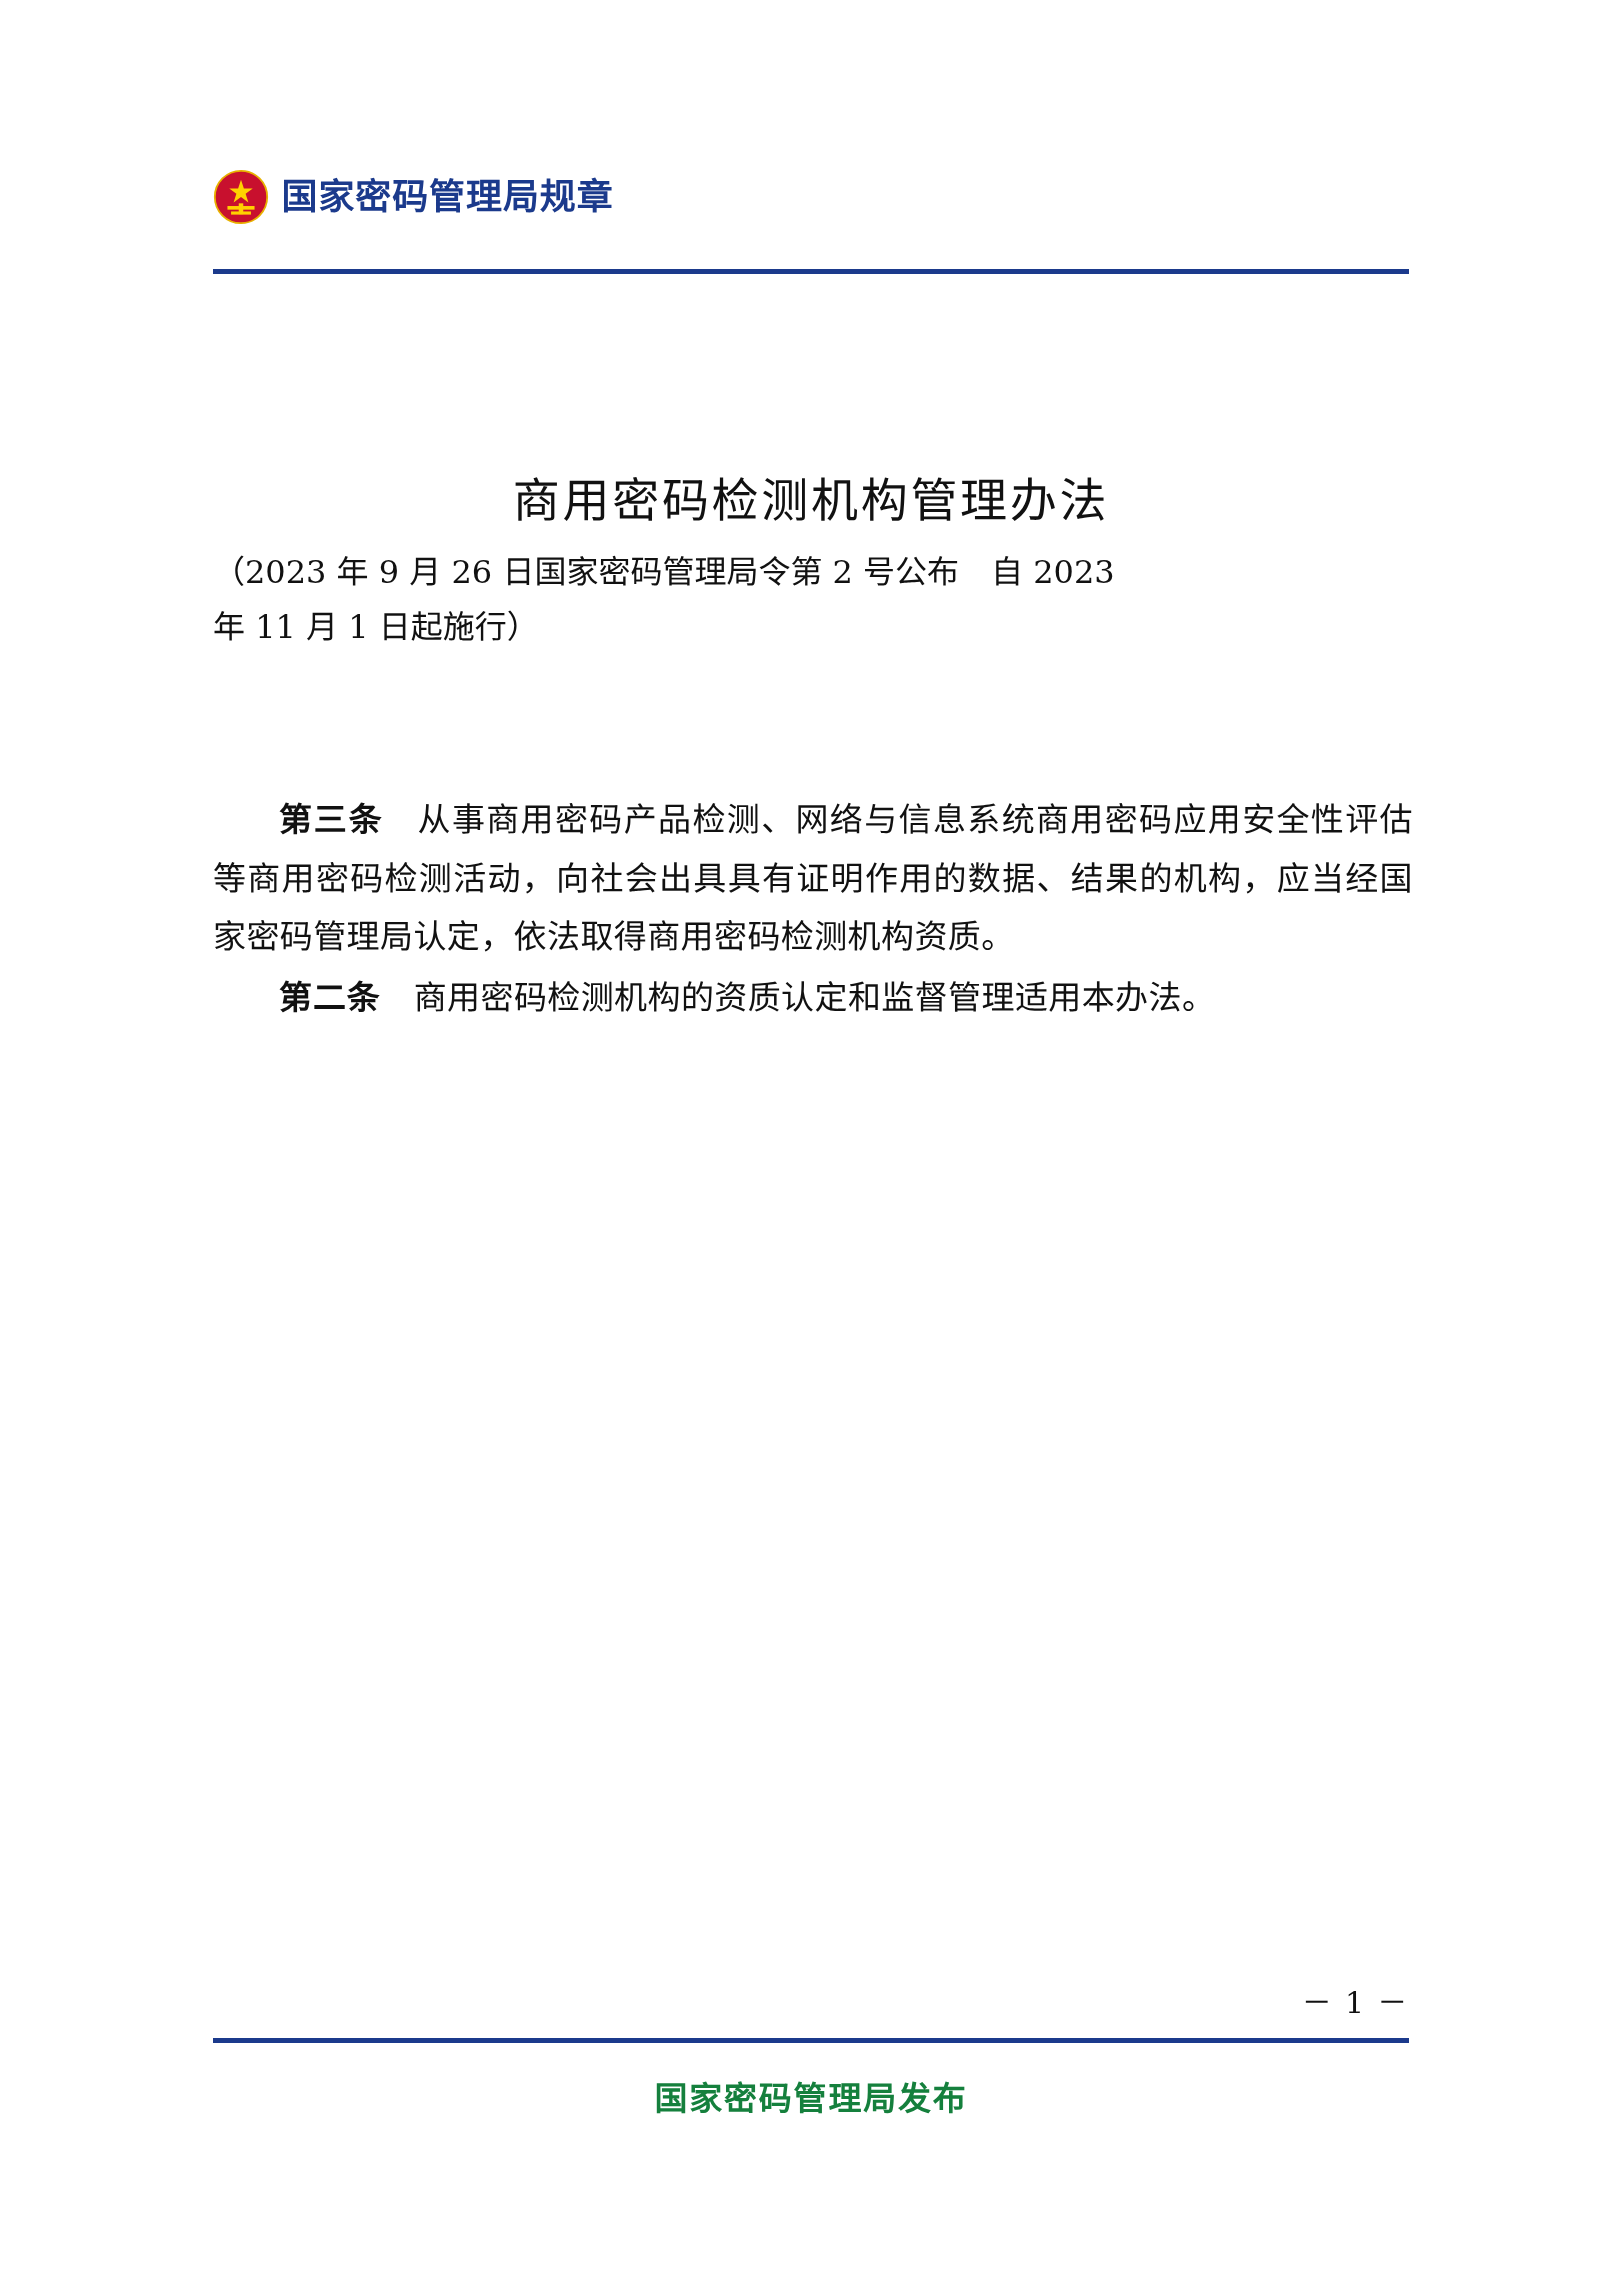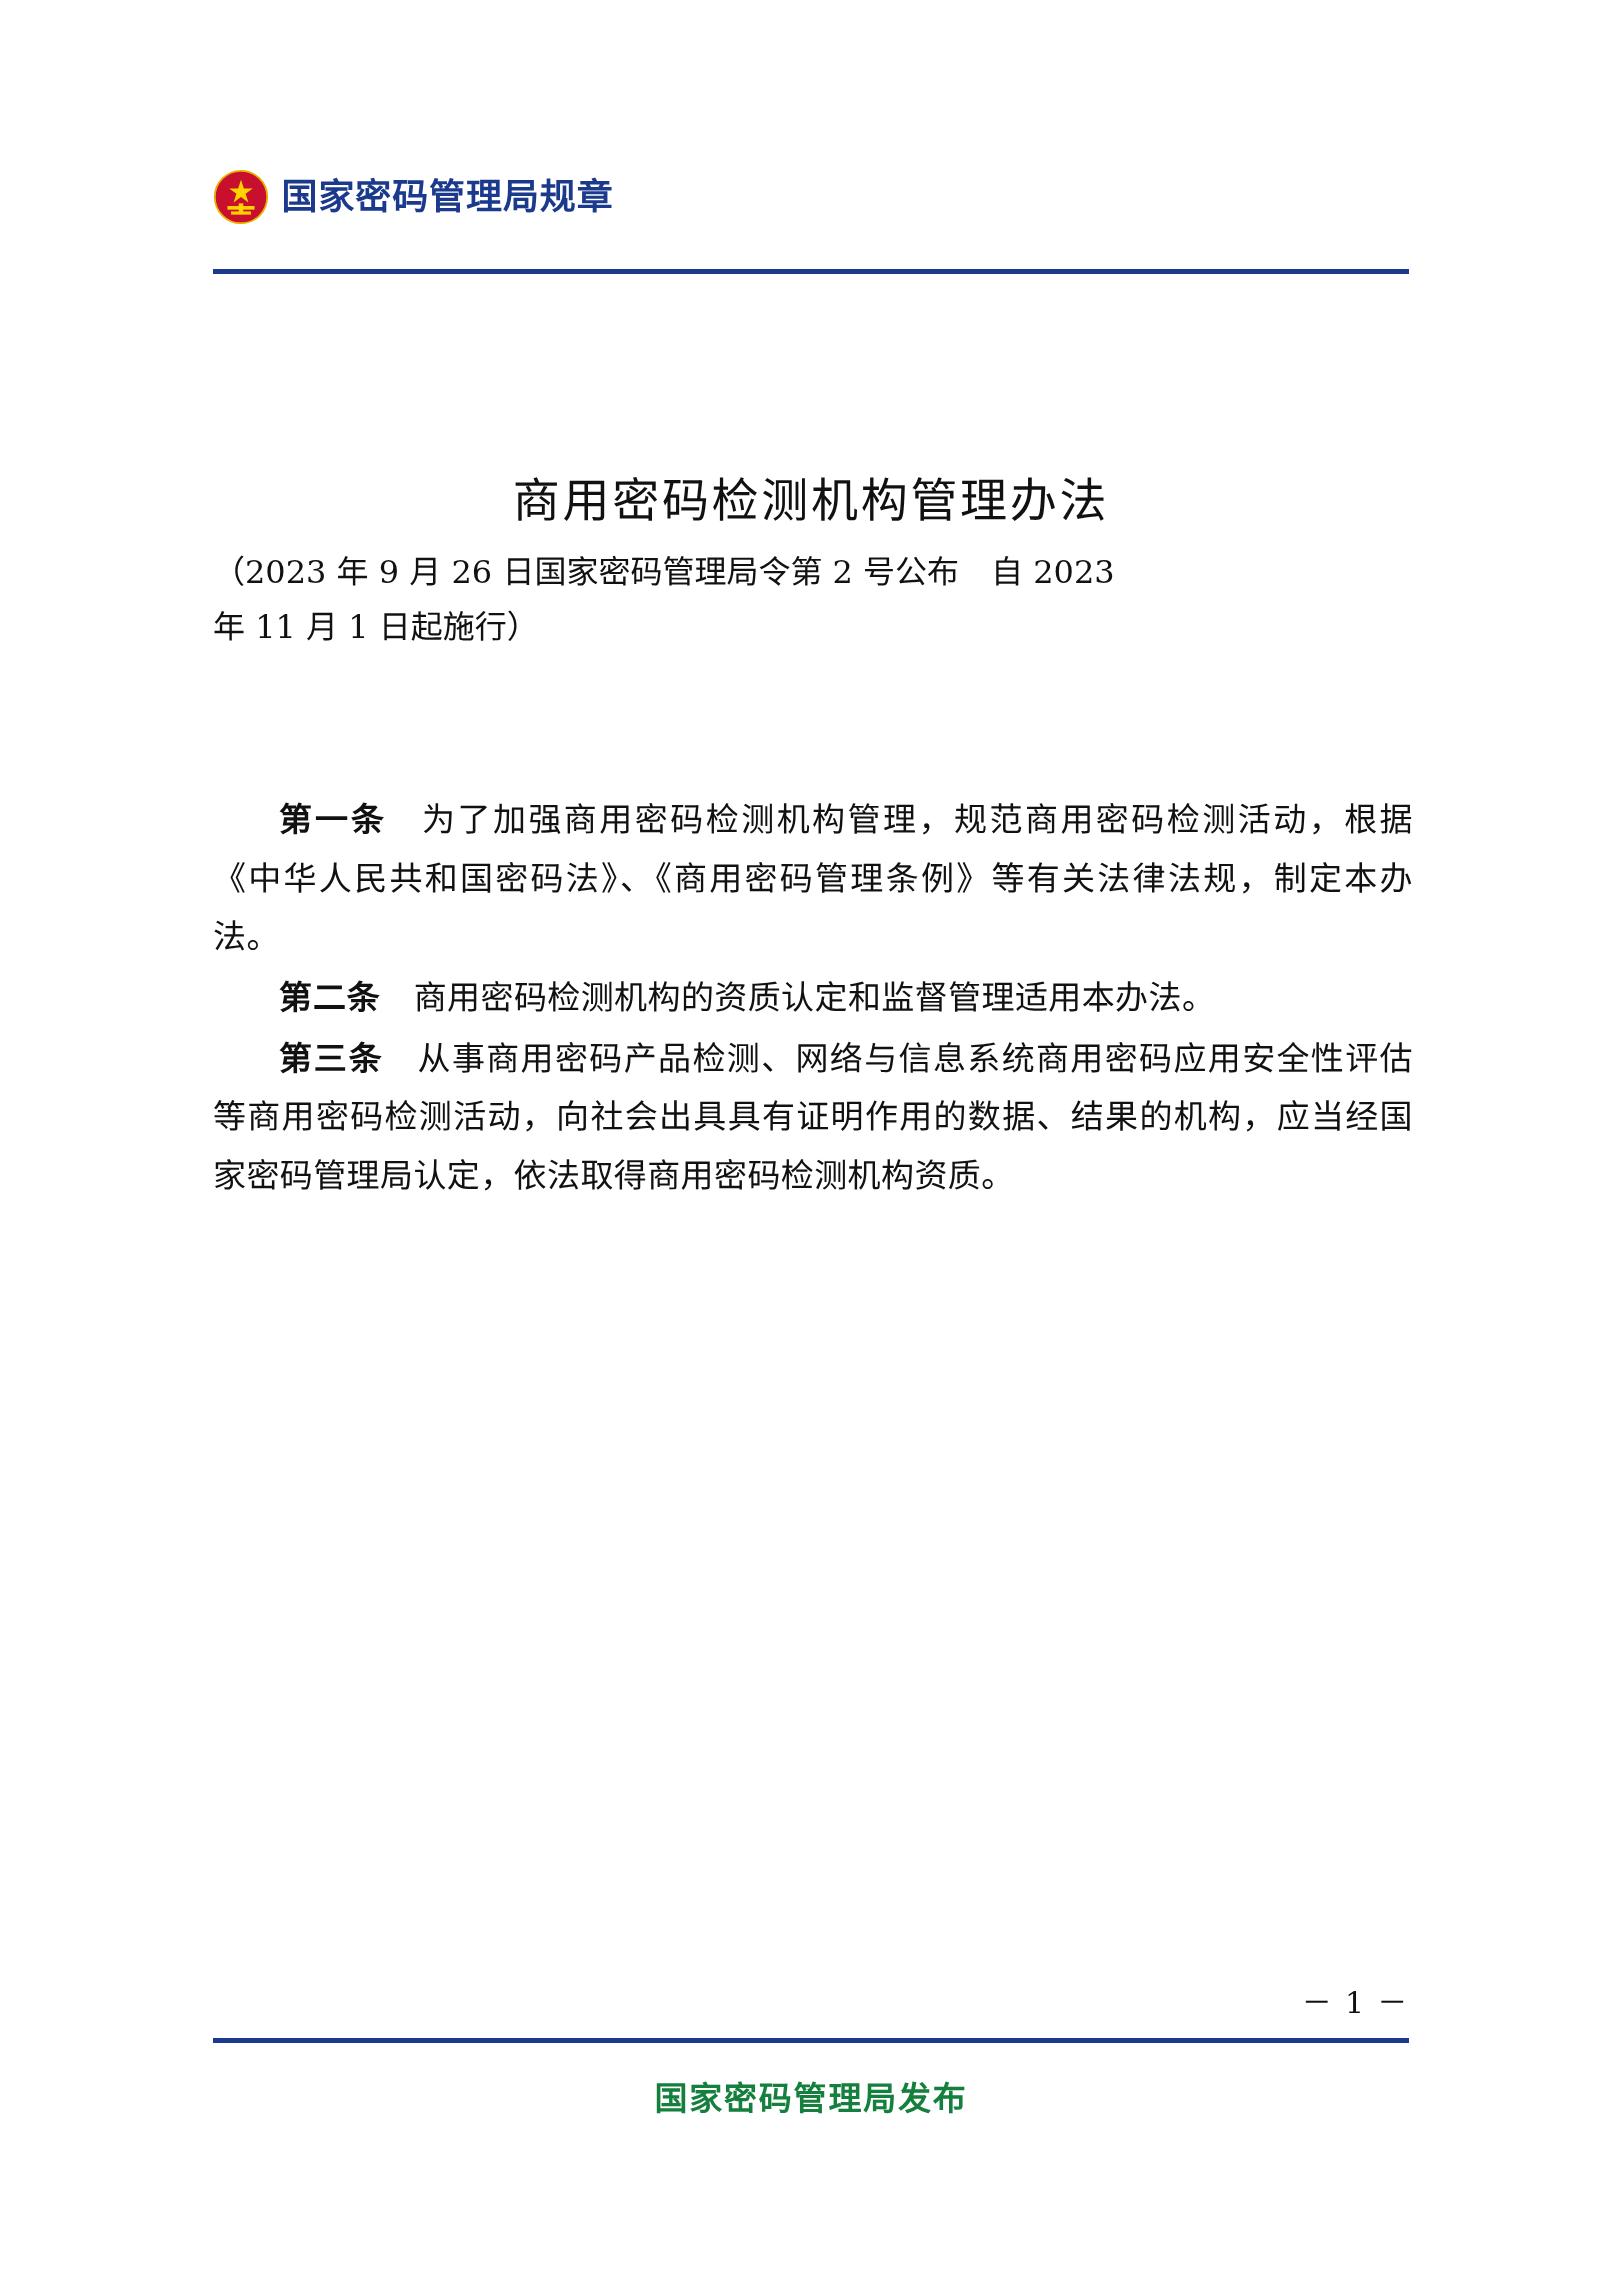--- a/index.html
+++ b/index.html
@@ -159,30 +159,27 @@
 
   <h1 class="doc-title">商用密码检测机构管理办法</h1>
 
   <div class="doc-subtitle">
     <span>（2023 年 9 月 26 日国家密码管理局令第 2 号公布　自 2023</span>
     <span class="ln2">年 11 月 1 日起施行）</span>
   </div>
 
   <div class="doc-body">
 
+
     <p class="para">
-      <span class="art-no">第一条</span><span class="gap"></span><span>为了加强商用密码检测机构管理，规范商用密码检测活动，根据《中华人民共和国密码法》、《商用密码管理条例》等有关法律法规，制定本办法。</span>
+      <span class="art-no">第三条</span><span class="gap"></span><span>从事商用密码产品检测、网络与信息系统商用密码应用安全性评估等商用密码检测活动，向社会出具具有证明作用的数据、结果的机构，应当经国家密码管理局认定，依法取得商用密码检测机构资质。</span>
     </p>
 
     <p class="para">
       <span class="art-no">第二条</span><span class="gap"></span><span>商用密码检测机构的资质认定和监督管理适用本办法。</span>
-    </p>
-
-    <p class="para">
-      <span class="art-no">第三条</span><span class="gap"></span><span>从事商用密码产品检测、网络与信息系统商用密码应用安全性评估等商用密码检测活动，向社会出具具有证明作用的数据、结果的机构，应当经国家密码管理局认定，依法取得商用密码检测机构资质。</span>
     </p>
 
 
 
   </div>
 
   <div class="page-number">－ 1 －</div>
   <div class="footer-rule"></div>
   <div class="footer-text">国家密码管理局发布</div>
 

